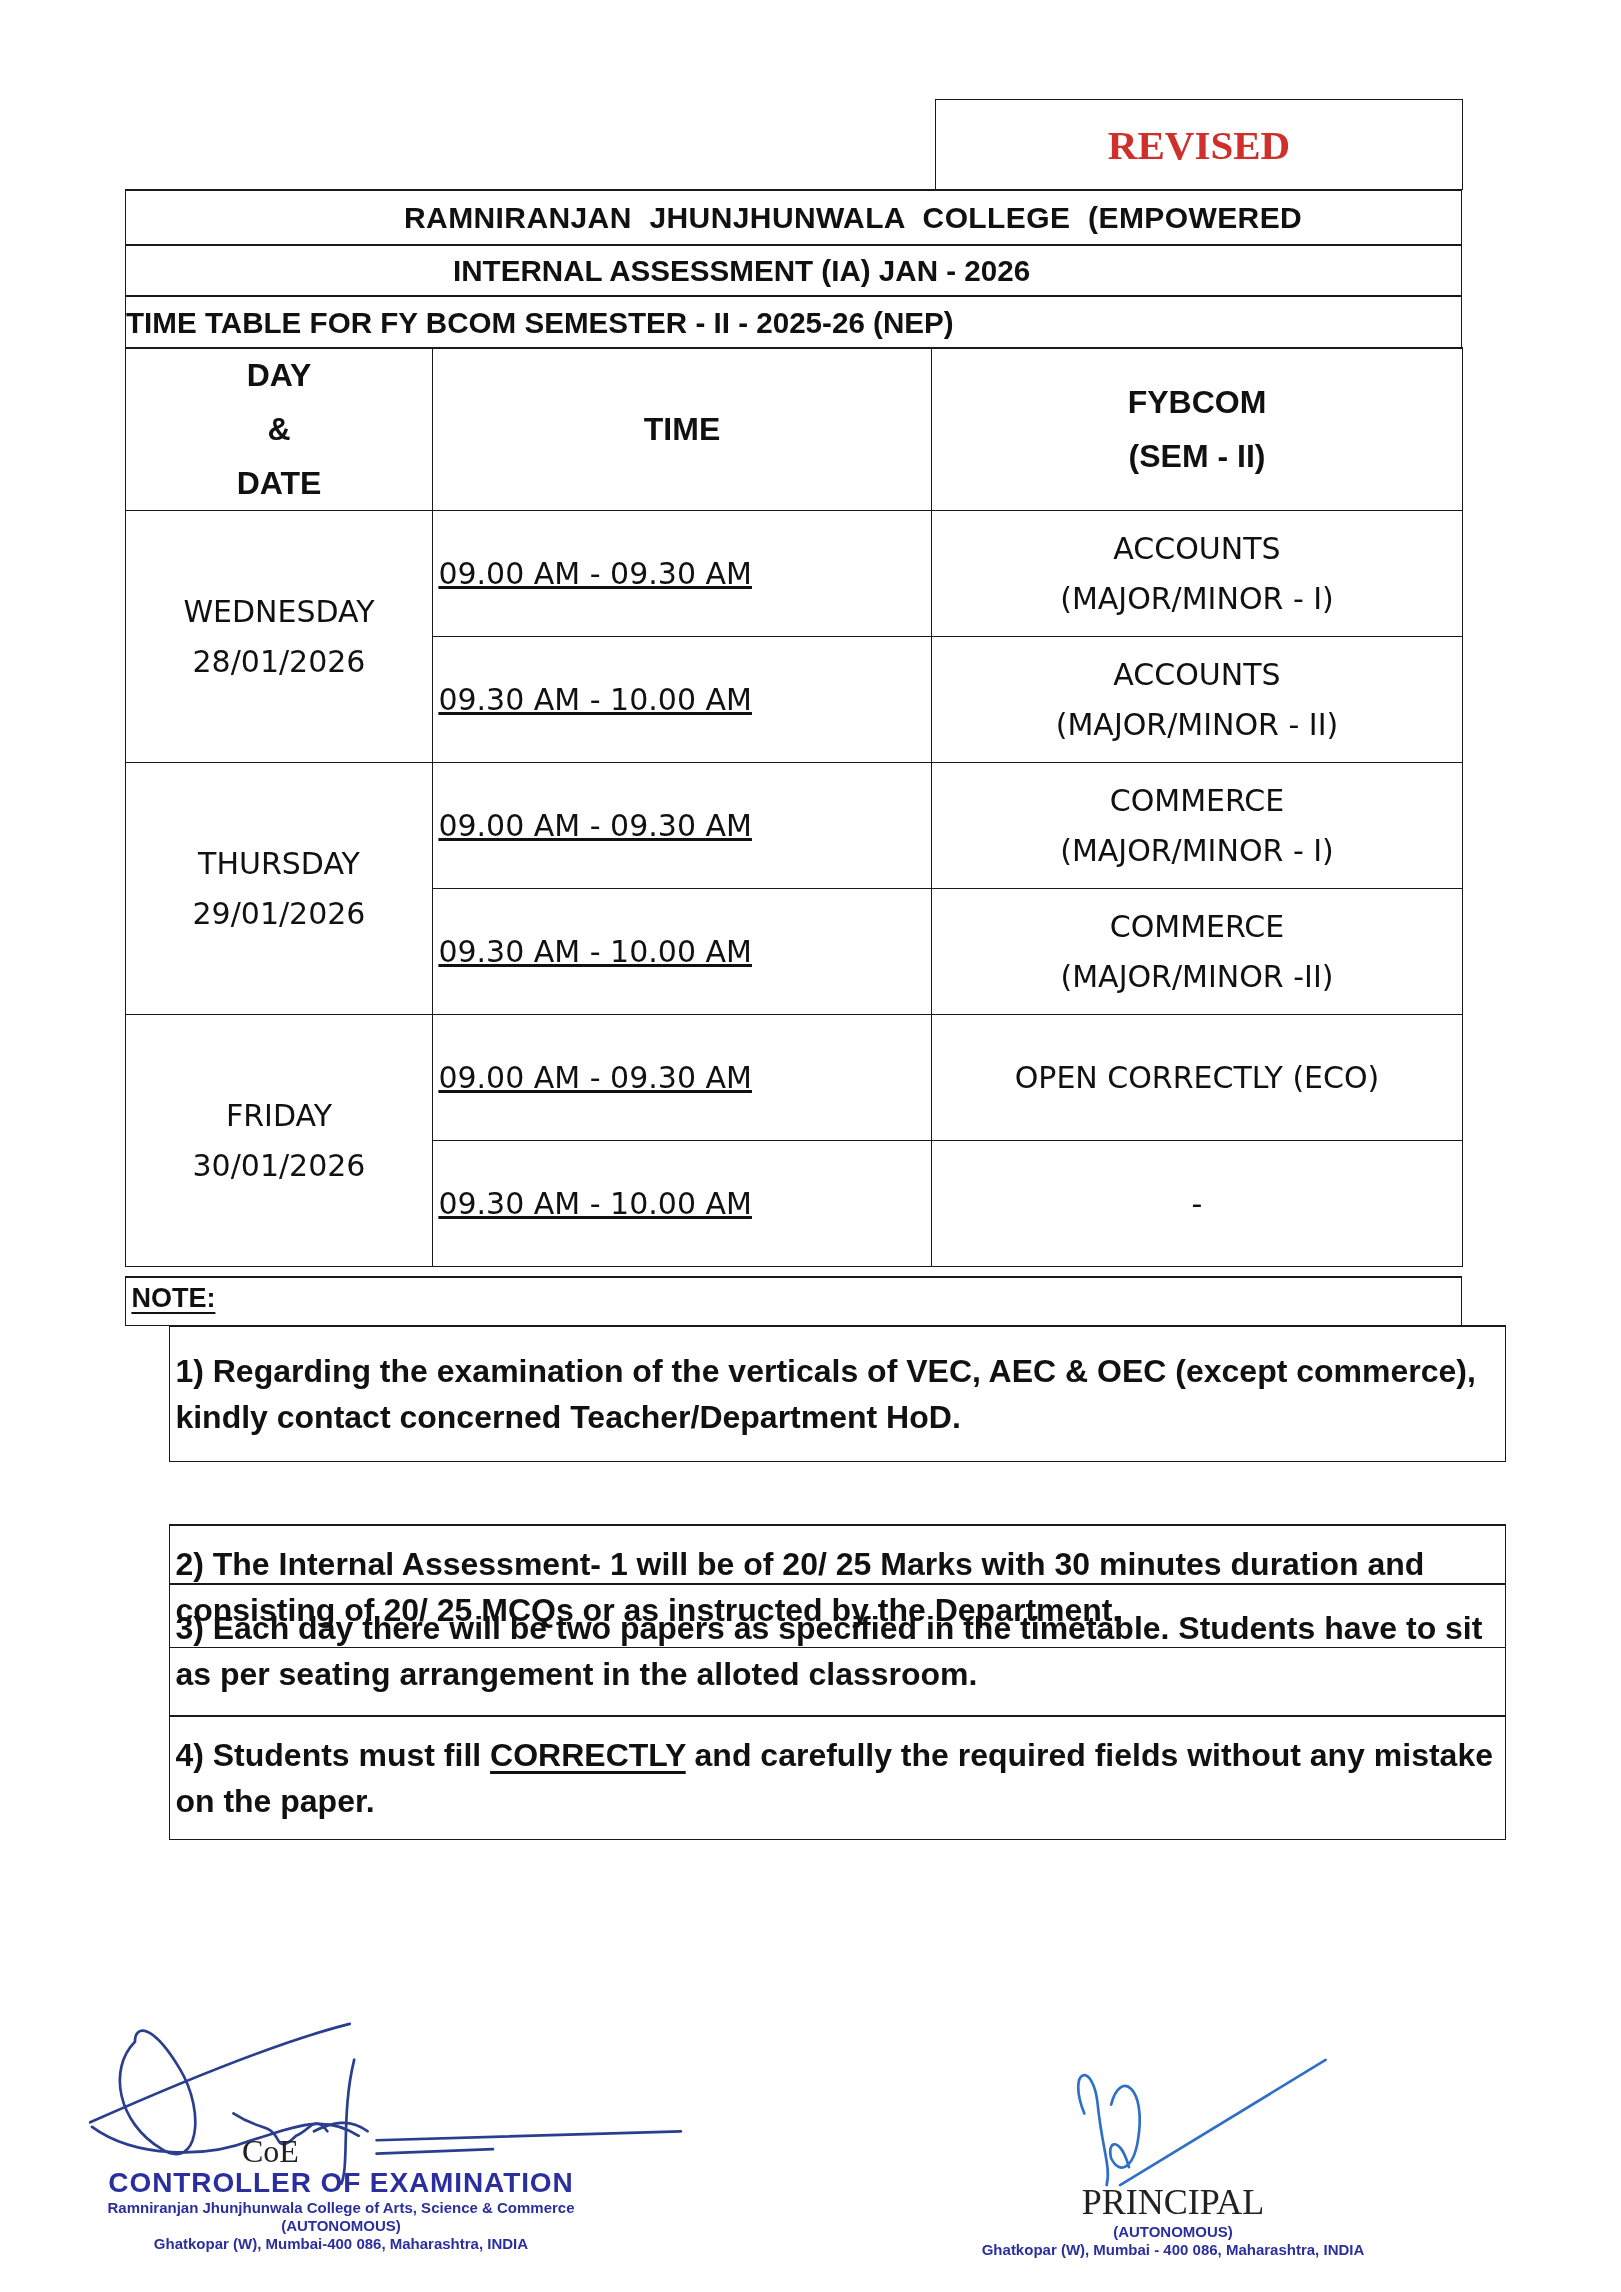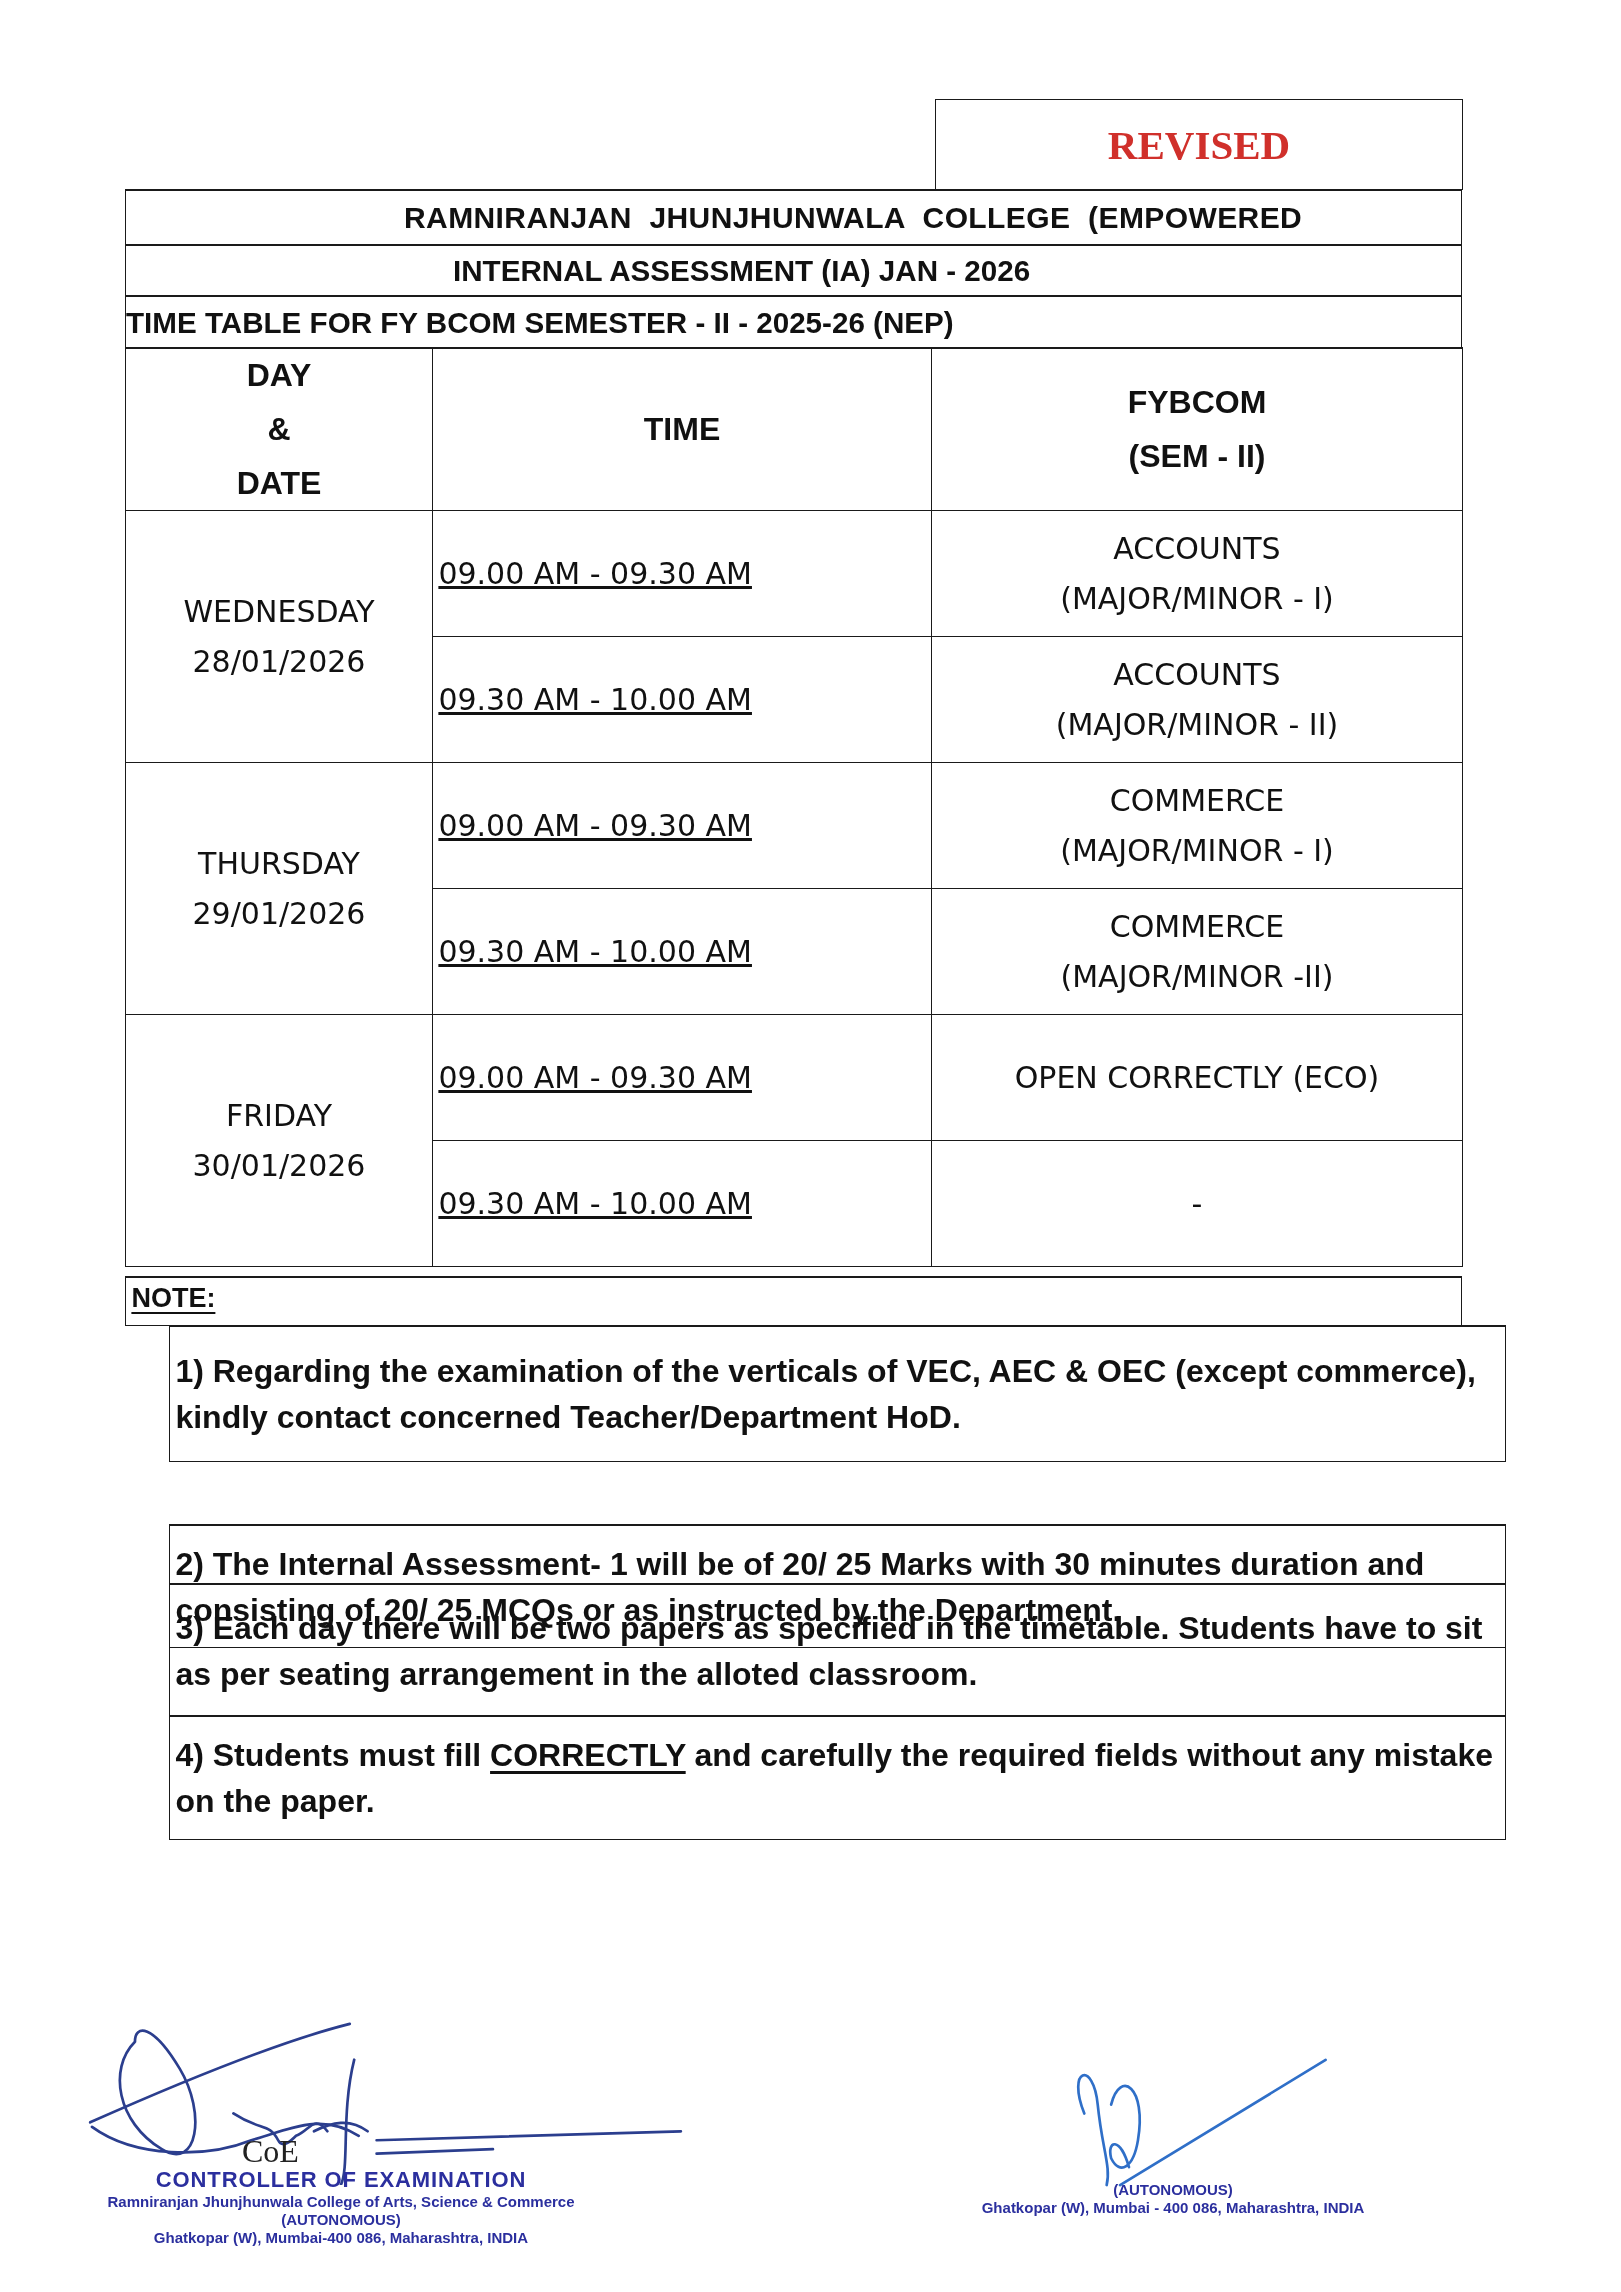--- a/index.html
+++ b/index.html
@@ -25,21 +25,21 @@
   .note-item { font-size: 32px; line-height: 46px; padding: 0 5.4px; display: flex; align-items: center; margin-left: 44px; }
   .n1 { top: 1325px; height: 137px; }
   .n2 { top: 1524px; height: 124px; }
   .n3 { top: 1583px; height: 134px; }
   .n4 { top: 1715px; height: 125px; }
   .n4 .under { text-decoration: underline; text-underline-offset: 5.4px; }
   .sig { position: absolute; color: #2b2f9e; font-family: "Liberation Sans", sans-serif; text-align: center; }
   .sig-left { left: 90px; top: 2024px; width: 502px; }
   .sig-right { left: 922px; top: 2033px; width: 502px; }
   .coe-mark { position: absolute; font-family: "Liberation Serif", serif; font-size: 32px; color: #222; }
-  .stamp-title { font-weight: bold; font-size: 22px; letter-spacing: 0.9px; }
+  .stamp-title { font-weight: bold; font-size: 28px; letter-spacing: 0.9px; }
   .stamp-line { font-weight: bold; font-size: 15px; line-height: 18px; }
   .principal-mark { font-family: "Liberation Serif", serif; font-size: 36px; color: #222; }
 </style>
 </head>
 <body>
 
 <div class="revised-box">
   <span class="revised">REVISED</span>
 </div>
 
@@ -165,16 +165,17 @@
 </div>
 
 <svg class="abs" style="left:1057px; top:2051px;" width="287" height="143" viewBox="0 0 320 160">
   <g fill="none" stroke="#2f6fc8" stroke-width="3" stroke-linecap="round">
     <path d="M30 70 C 10 20, 40 10, 45 60 C 50 110, 60 130, 55 150"></path>
     <path d="M60 60 C 70 20, 100 40, 90 100 C 85 130, 70 140, 60 120 C 55 100, 70 95, 80 130"></path>
     <path d="M70 150 L 300 10"></path>
   </g>
 </svg>
 <div class="sig sig-right" style="top:2181px;">
+  <div class="principal-mark">PRINCIPAL</div>
   <div class="stamp-line">(AUTONOMOUS)</div>
   <div class="stamp-line">Ghatkopar (W), Mumbai - 400 086, Maharashtra, INDIA</div>
 </div>
 
 
 </body></html>

